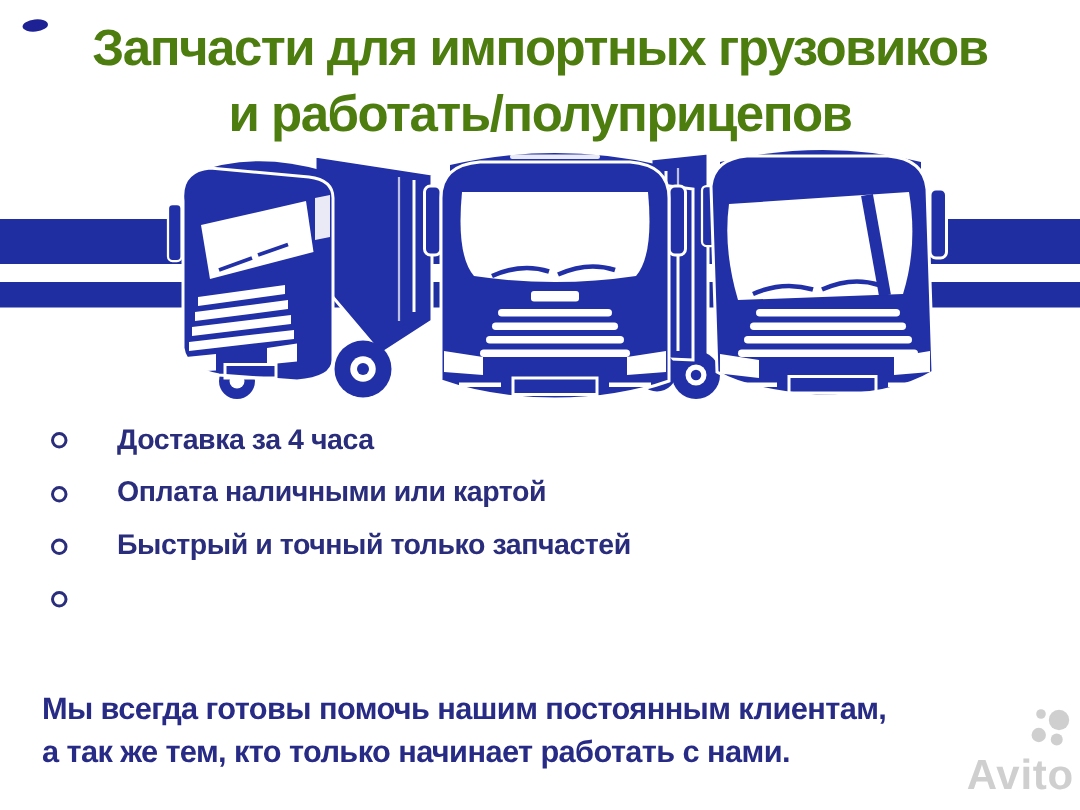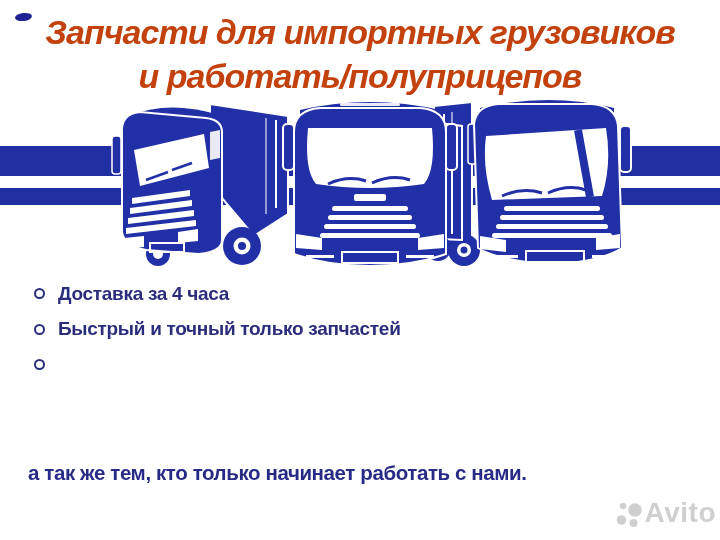--- a/index.html
+++ b/index.html
@@ -2,38 +2,38 @@
 <html><head>
 <meta charset="utf-8">
 <style>
   html,body{margin:0;padding:0;background:#e8e8e8;}
   .page{
     position:relative;width:720px;height:540px;background:#ffffff;overflow:hidden;
     font-family:"Liberation Sans","DejaVu Sans",sans-serif;margin:0 auto;
   }
   
   .header{position:absolute;top:10px;left:0;width:720px;text-align:center;
-    color:#c2410c;font-weight:700;font-size:34px;line-height:44px;letter-spacing:-1px;font-style:italic;}
+    color:#4d7c0f;font-weight:700;font-size:34px;line-height:44px;letter-spacing:-1px;}
   
   .corner-artifact{position:absolute;left:15px;top:13px;width:17px;height:8px;
     background:#1d2193;border-radius:50%;transform:rotate(-6deg);}
   
   .hero-svg{position:absolute;left:0;top:0;width:720px;height:540px;}
   
   .benefits{position:absolute;left:34px;top:276px;margin:0;padding:0;list-style:none;}
   .benefits li{display:flex;align-items:center;height:35.4px;
-    color:#2a2d7c;font-weight:700;font-size:19px;letter-spacing:-0.3px;}
+    color:#2a2d7c;font-weight:700;font-size:19px;letter-spacing:-0.3px;gap:20px;}
   .bullet{flex:0 0 auto;width:7px;height:7px;border:2.4px solid #2a2d7c;border-radius:50%;
     background:#ffffff;margin-right:13px;}
   
   .footer{position:absolute;left:28px;top:459px;color:#272b85;font-weight:700;
     font-size:20.5px;line-height:28.5px;letter-spacing:-0.4px;}
   
-  .watermark{position:absolute;right:4px;bottom:8px;display:flex;align-items:flex-start;
-    opacity:.88;}
+  .watermark{position:absolute;right:4px;bottom:8px;display:flex;align-items:flex-end;
+    opacity:.88;flex-direction:column;}
   .watermark-dots{width:28px;height:34px;margin-right:2px;}
   .watermark-label{color:#c9c9c9;font-weight:700;font-size:28px;line-height:30px;
     letter-spacing:.5px;}
 </style>
 </head>
 <body>
 
 <div class="page">
 
   <div class="corner-artifact"></div>
@@ -123,28 +123,33 @@
     </g>
   </svg>
 
   <ul class="benefits">
     <li>
       <span class="bullet"></span>
       <span>Доставка за 4 часа</span>
     </li>
     <li>
       <span class="bullet"></span>
+      <span>Оплата наличными или картой</span>
+    </li>
+    <li>
+      <span class="bullet"></span>
       <span>Быстрый и точный только запчастей</span>
     </li>
     <li>
       <span class="bullet"></span>
     </li>
   </ul>
 
   <div class="footer">
+    <div>Мы всегда готовы помочь нашим постоянным клиентам,</div>
     <div>а так же тем, кто только начинает работать с нами.</div>
   </div>
 
   <div class="watermark">
     <svg class="watermark-dots" viewBox="0 0 28 34">
       <circle cx="8" cy="8" r="3.2" fill="#c9c9c9"></circle>
       <circle cx="20" cy="12" r="6.8" fill="#c9c9c9"></circle>
       <circle cx="6.5" cy="22" r="4.8" fill="#c9c9c9"></circle>
       <circle cx="18.5" cy="25" r="4" fill="#c9c9c9"></circle>
     </svg>

